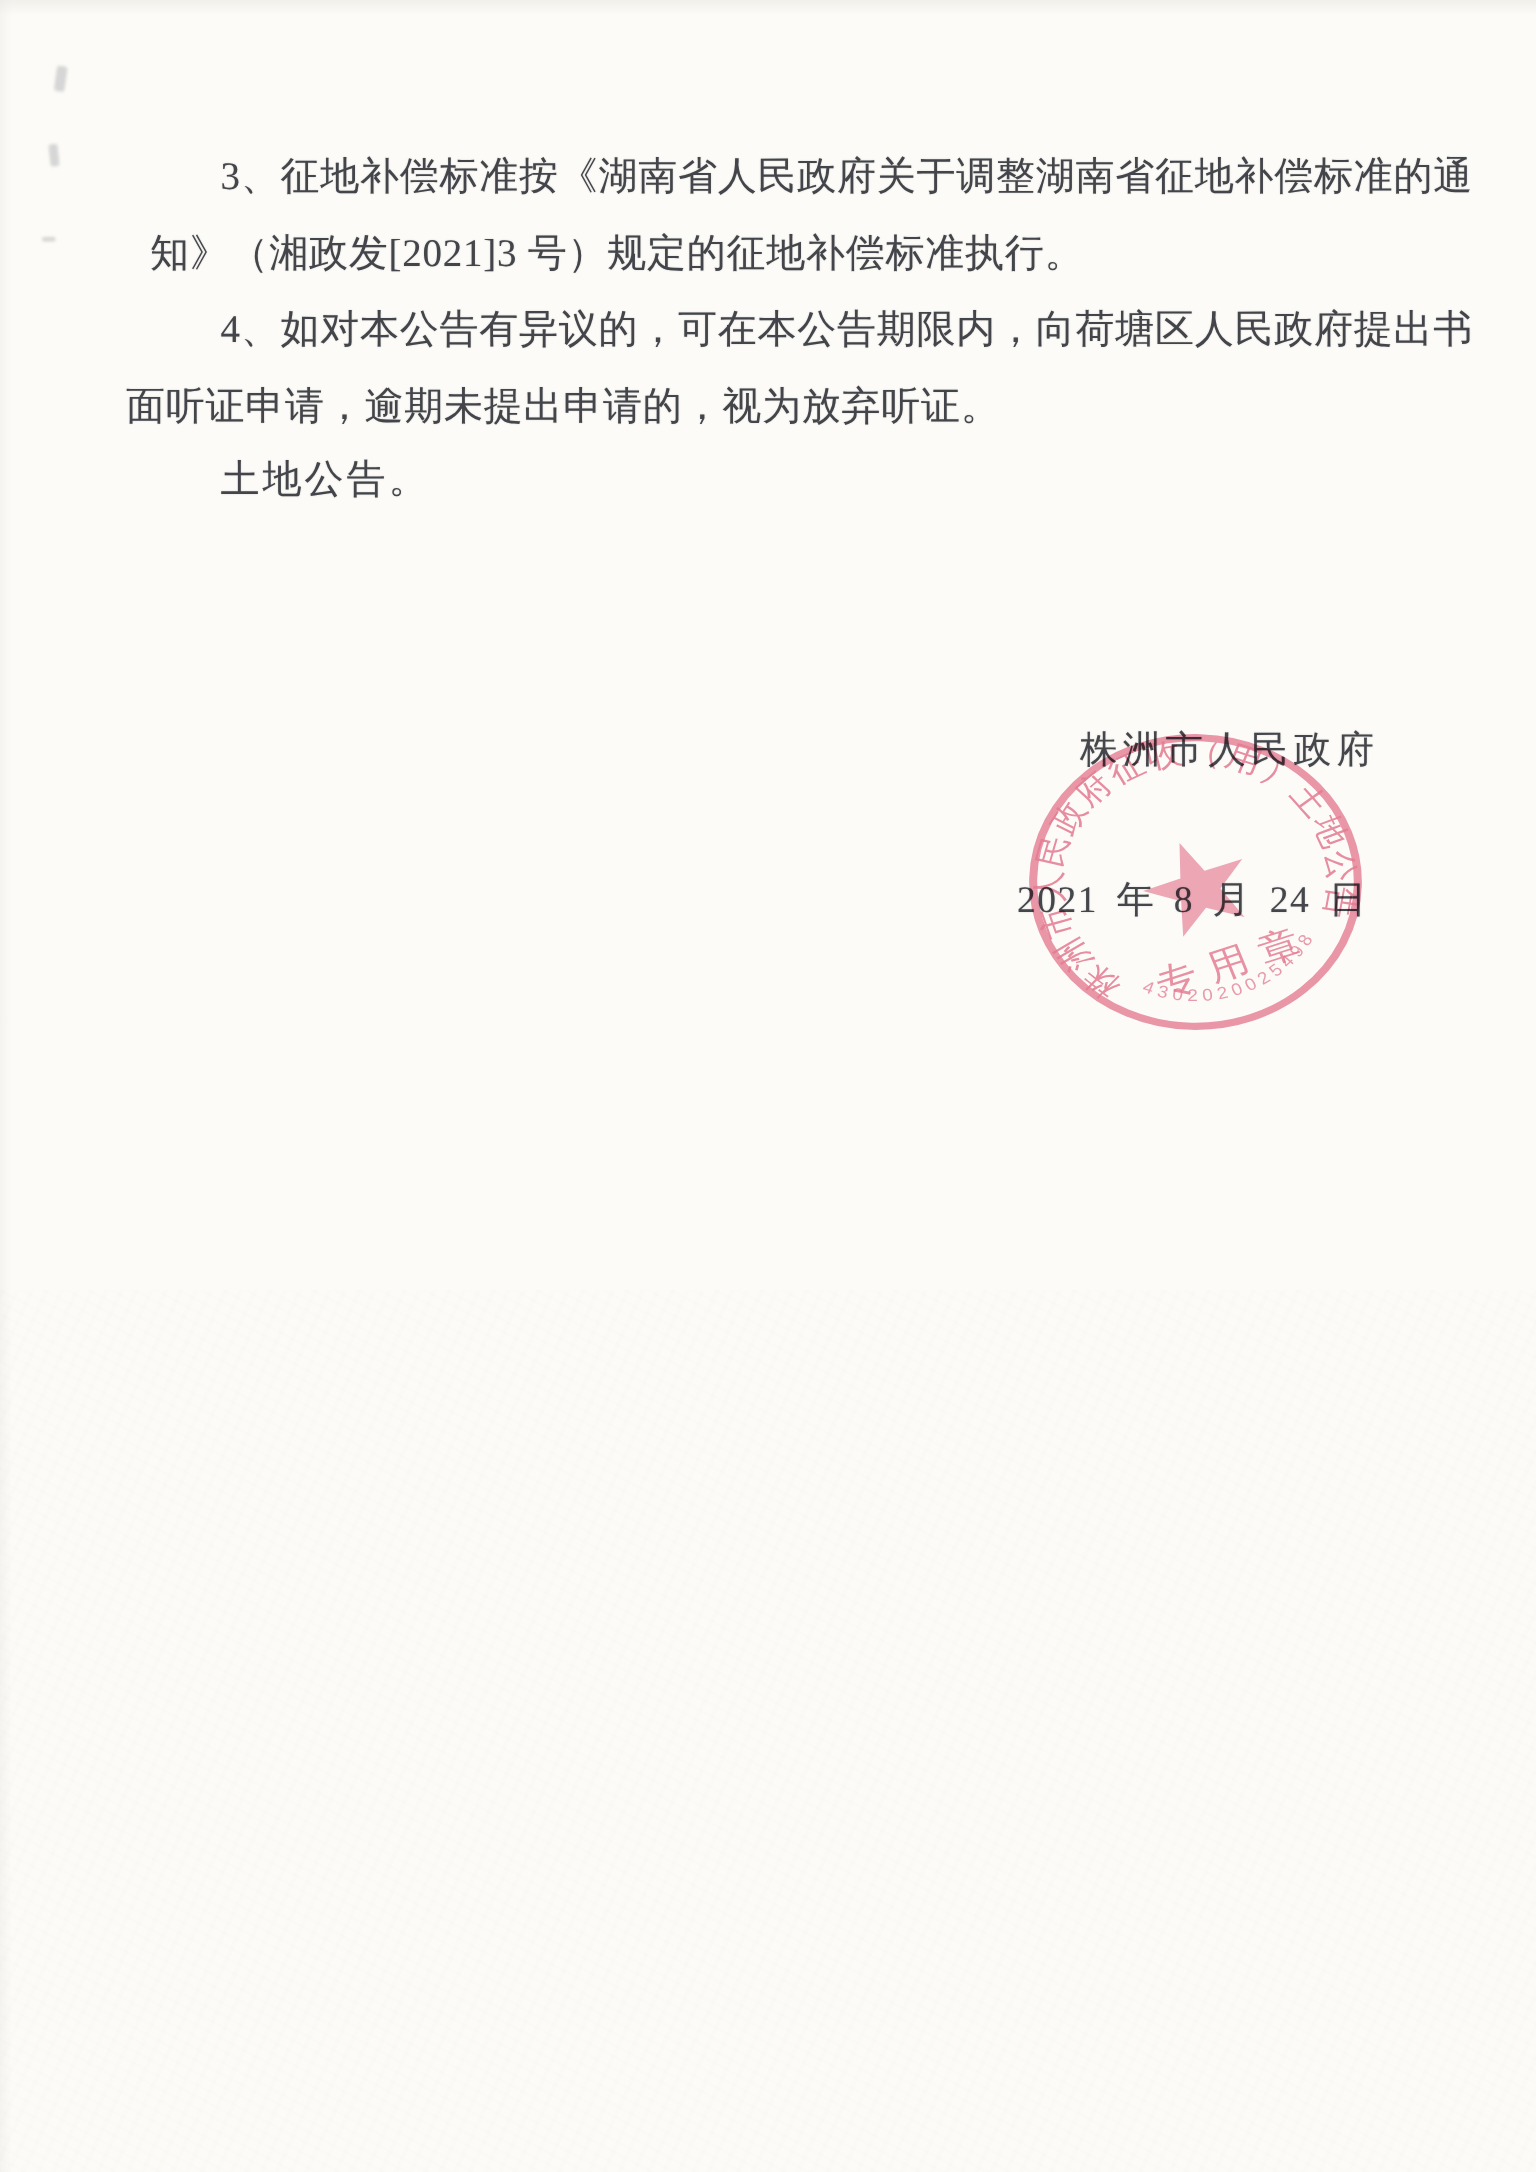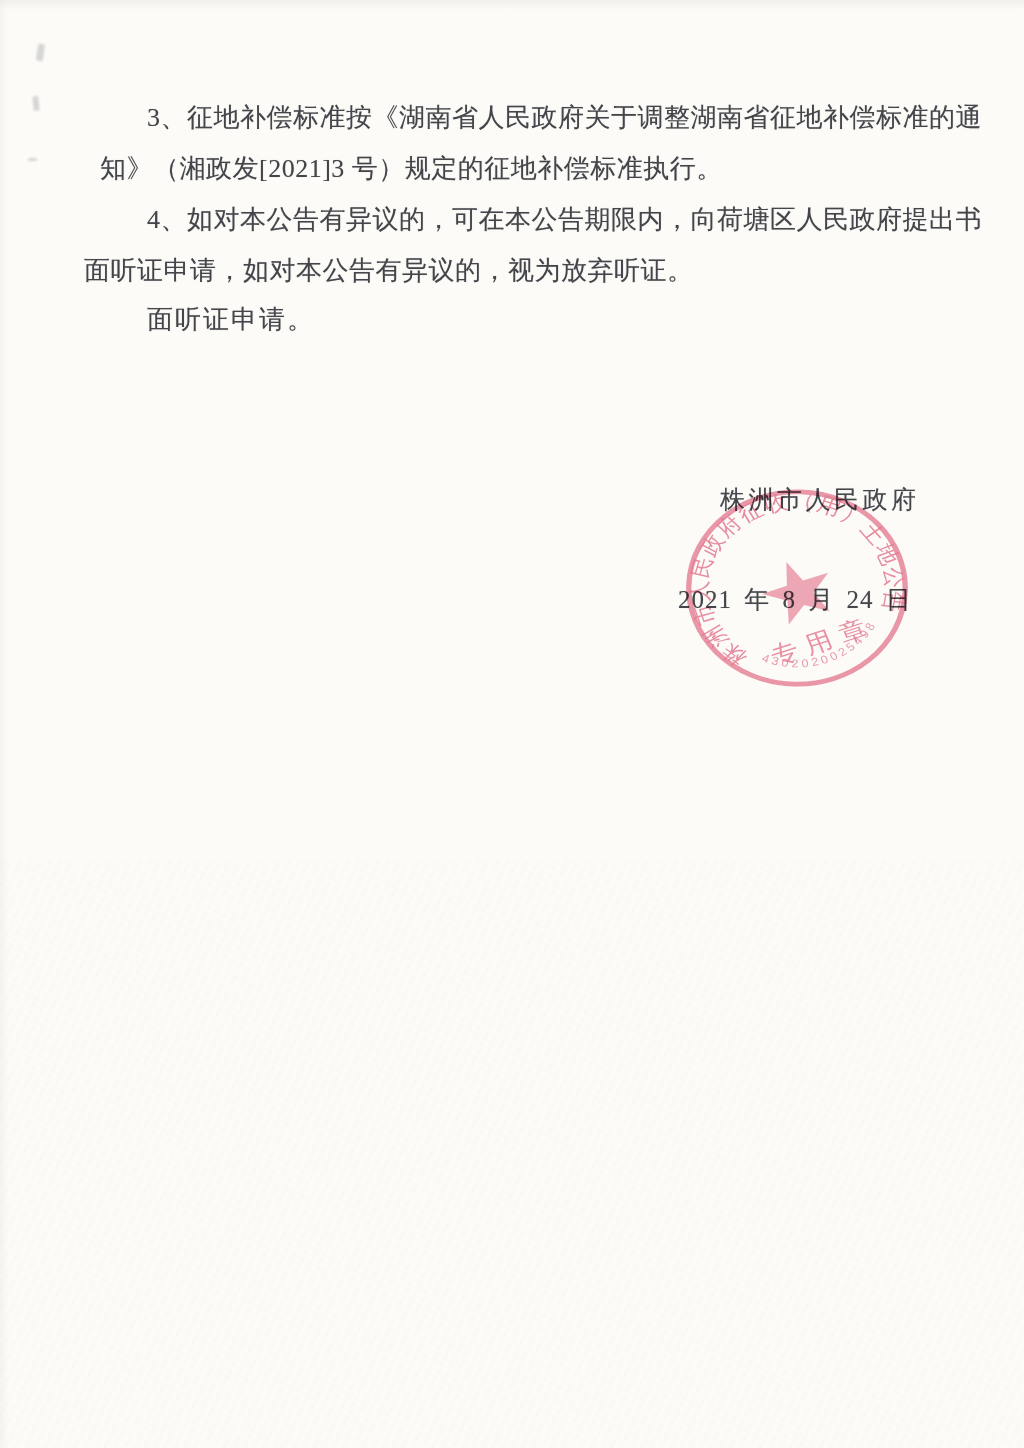--- a/index.html
+++ b/index.html
@@ -73,22 +73,22 @@
 <div class="scan-shade-top"></div>
 <div class="scan-shade-left"></div>
 <div class="scan-texture"></div>
 <div class="artifact a1"></div>
 <div class="artifact a2"></div>
 <div class="artifact a3"></div>
 
 <div class="doc-line l-item3-1">3、征地补偿标准按《湖南省人民政府关于调整湖南省征地补偿标准的通</div>
 <div class="doc-line l-item3-2">知》（湘政发[2021]3 号）规定的征地补偿标准执行。</div>
 <div class="doc-line l-item4-1">4、如对本公告有异议的，可在本公告期限内，向荷塘区人民政府提出书</div>
-<div class="doc-line l-item4-2">面听证申请，如对本公告有异议的，视为放弃听证。</div>
-<div class="doc-line l-closing">面听证申请。</div>
+<div class="doc-line l-item4-2">面听证申请，逾期未提出申请的，视为放弃听证。</div>
+<div class="doc-line l-closing">土地公告。</div>
 
 <div class="sig-line sig-issuer">株洲市人民政府</div>
 <div class="sig-line sig-date">2021 年 8 月 24 日</div>
 
 <div class="seal">
   <svg viewBox="0 0 240 240" preserveAspectRatio="none">
     <defs>
       <path id="ringPath" d="M 44,172 A 92,92 0 1 1 196,172" fill="none"></path>
       <path id="serialPath" d="M 40,165 A 92,92 0 0 0 200,165" fill="none"></path>
     </defs>

